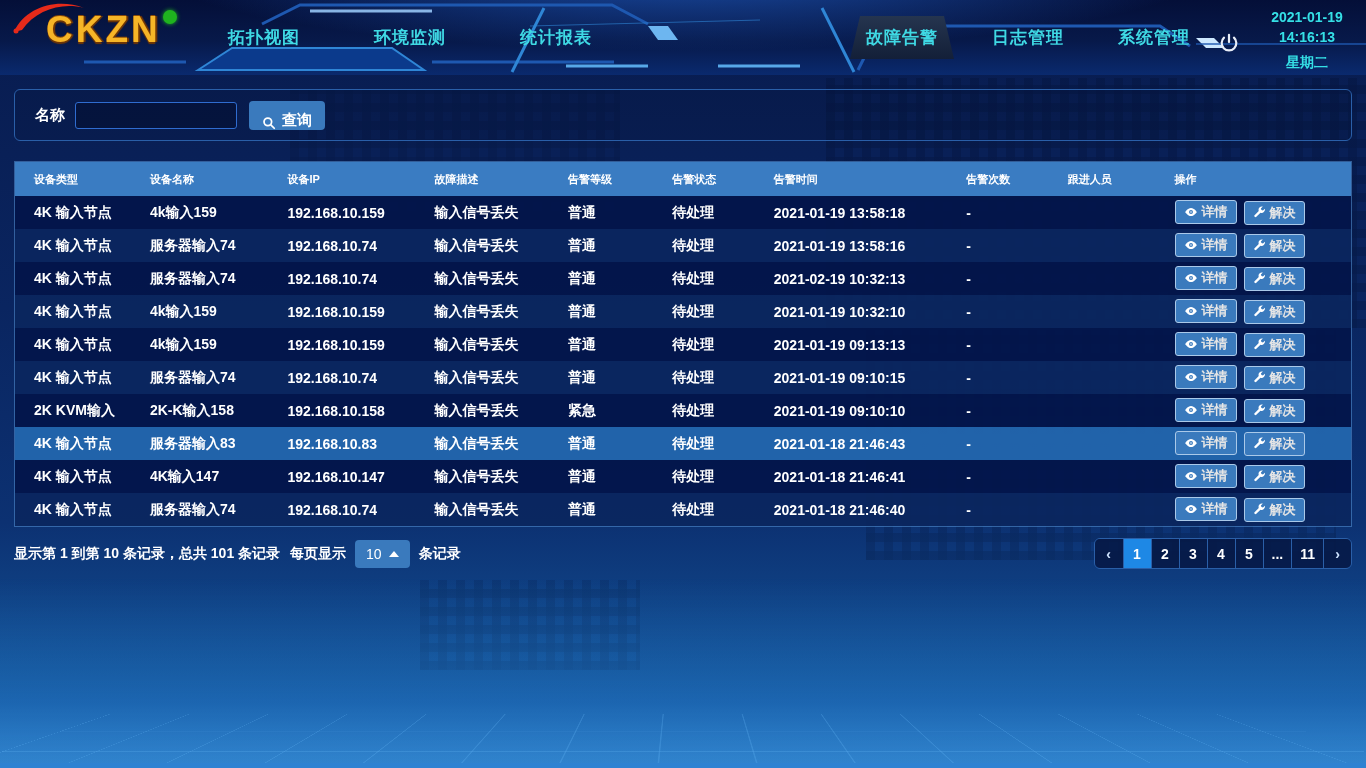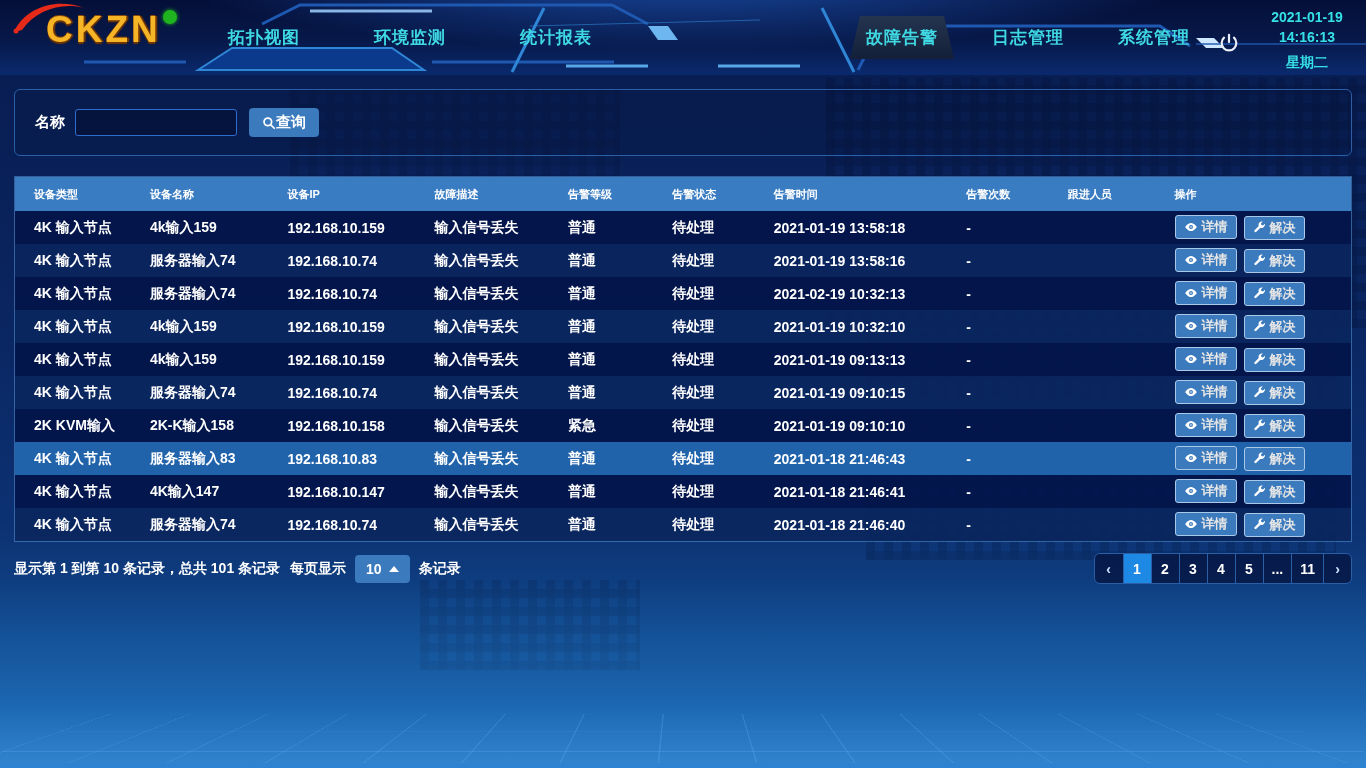--- a/index.html
+++ b/index.html
@@ -58,47 +58,47 @@
   .page-title { font-size:24px; font-weight:bold; color:#fff; letter-spacing:1px; white-space:nowrap; }
 
   .power-btn { position:absolute; left:1218px; top:32px; cursor:pointer; }
   .datetime { position:absolute; right:14px; top:7px; width:90px; text-align:center;
     color:#35e0e6; font-size:14px; font-weight:bold; line-height:1.45; }
   .dt-week { margin-top:4px; }
 
   
   .content { position:relative; z-index:4; }
 
-  .search-panel { margin:14px 14px 0; height:67px; border:1px solid #2a5fa8; border-radius:6px;
+  .search-panel { margin:14px 14px 0; height:52px; border:1px solid #2a5fa8; border-radius:6px;
     display:flex; align-items:center; padding:0 20px; background:rgba(5,18,56,.22); }
   .search-label { font-size:15px; font-weight:bold; }
   .search-input { width:162px; height:27px; margin:0 12px 0 10px; padding:0 8px;
     background:rgba(2,12,42,.45); border:1px solid #2f6cd0; border-radius:3px; color:#fff;
     font-size:14px; outline:none; }
-  .btn-query { display:inline-flex; align-items:center; gap:0; height:29px; padding:0 13px;
+  .btn-query { display:inline-flex; align-items:flex-end; gap:6px; height:29px; padding:0 13px;
     background:#3a7abd; border:none; border-radius:4px; color:#fff; font-size:15px; font-weight:bold;
     cursor:pointer; font-family:Liberation Serif, serif; }
 
   .table-wrap { margin:20px 14px 0; border:1px solid rgba(86,148,214,.55); }
   table { width:100%; border-collapse:collapse; table-layout:fixed; }
   thead th { background:#3a7cc2; height:34px; font-size:11px; font-weight:bold; text-align:left;
     padding:0 8px; white-space:nowrap; }
   tbody td { height:33px; font-size:14px; font-weight:bold; padding:0 8px; white-space:nowrap;
     overflow:hidden; }
   th:first-child, td:first-child { padding-left:19px; }
   tr.r-odd  { background:rgba(3,21,74,.92); }
   tr.r-even { background:rgba(11,38,94,.92); }
   tr.r-hl   { background:rgba(35,102,174,.95); }
   .act-btn { display:inline-flex; align-items:center; gap:4px; background:#3a7abd;
     border:1px solid #aac9e9; border-radius:3px; color:#e5e5e5; font-size:13px; font-weight:bold;
     padding:3px 8px; margin-right:7px; cursor:pointer; font-family:inherit; line-height:1.2; }
 
   .table-footer { margin:11px 14px 0; display:flex; align-items:center; font-size:14px; font-weight:bold; }
   .page-size-btn { display:inline-flex; align-items:center; gap:7px; background:#3a7abd; color:#fff;
-    border:none; border-radius:4px; padding:6px 11px; margin:0 9px; font-size:14px; font-weight:bold;
+    border:none; border-radius:4px; padding:6px 11px; margin:0 9px; font-size:14px; font-weight:normal;
     cursor:pointer; font-family:inherit; }
   .caret-up { width:0; height:0; border-left:5px solid transparent; border-right:5px solid transparent;
     border-bottom:6px solid #fff; }
   .pager { margin-left:auto; display:flex; border:1px solid #2a5fa8; border-radius:6px; overflow:hidden; }
   .pg { min-width:28px; height:29px; display:flex; align-items:center; justify-content:center;
     padding:0 8px; background:rgba(6,23,68,.85); border-left:1px solid #2a5fa8; color:#fff;
     font-size:14px; font-weight:bold; cursor:pointer; }
   .pg:first-child { border-left:none; }
   .pg.active { background:#1e88e5; }
   .pg-arrow { color:#cfe4ff; }

